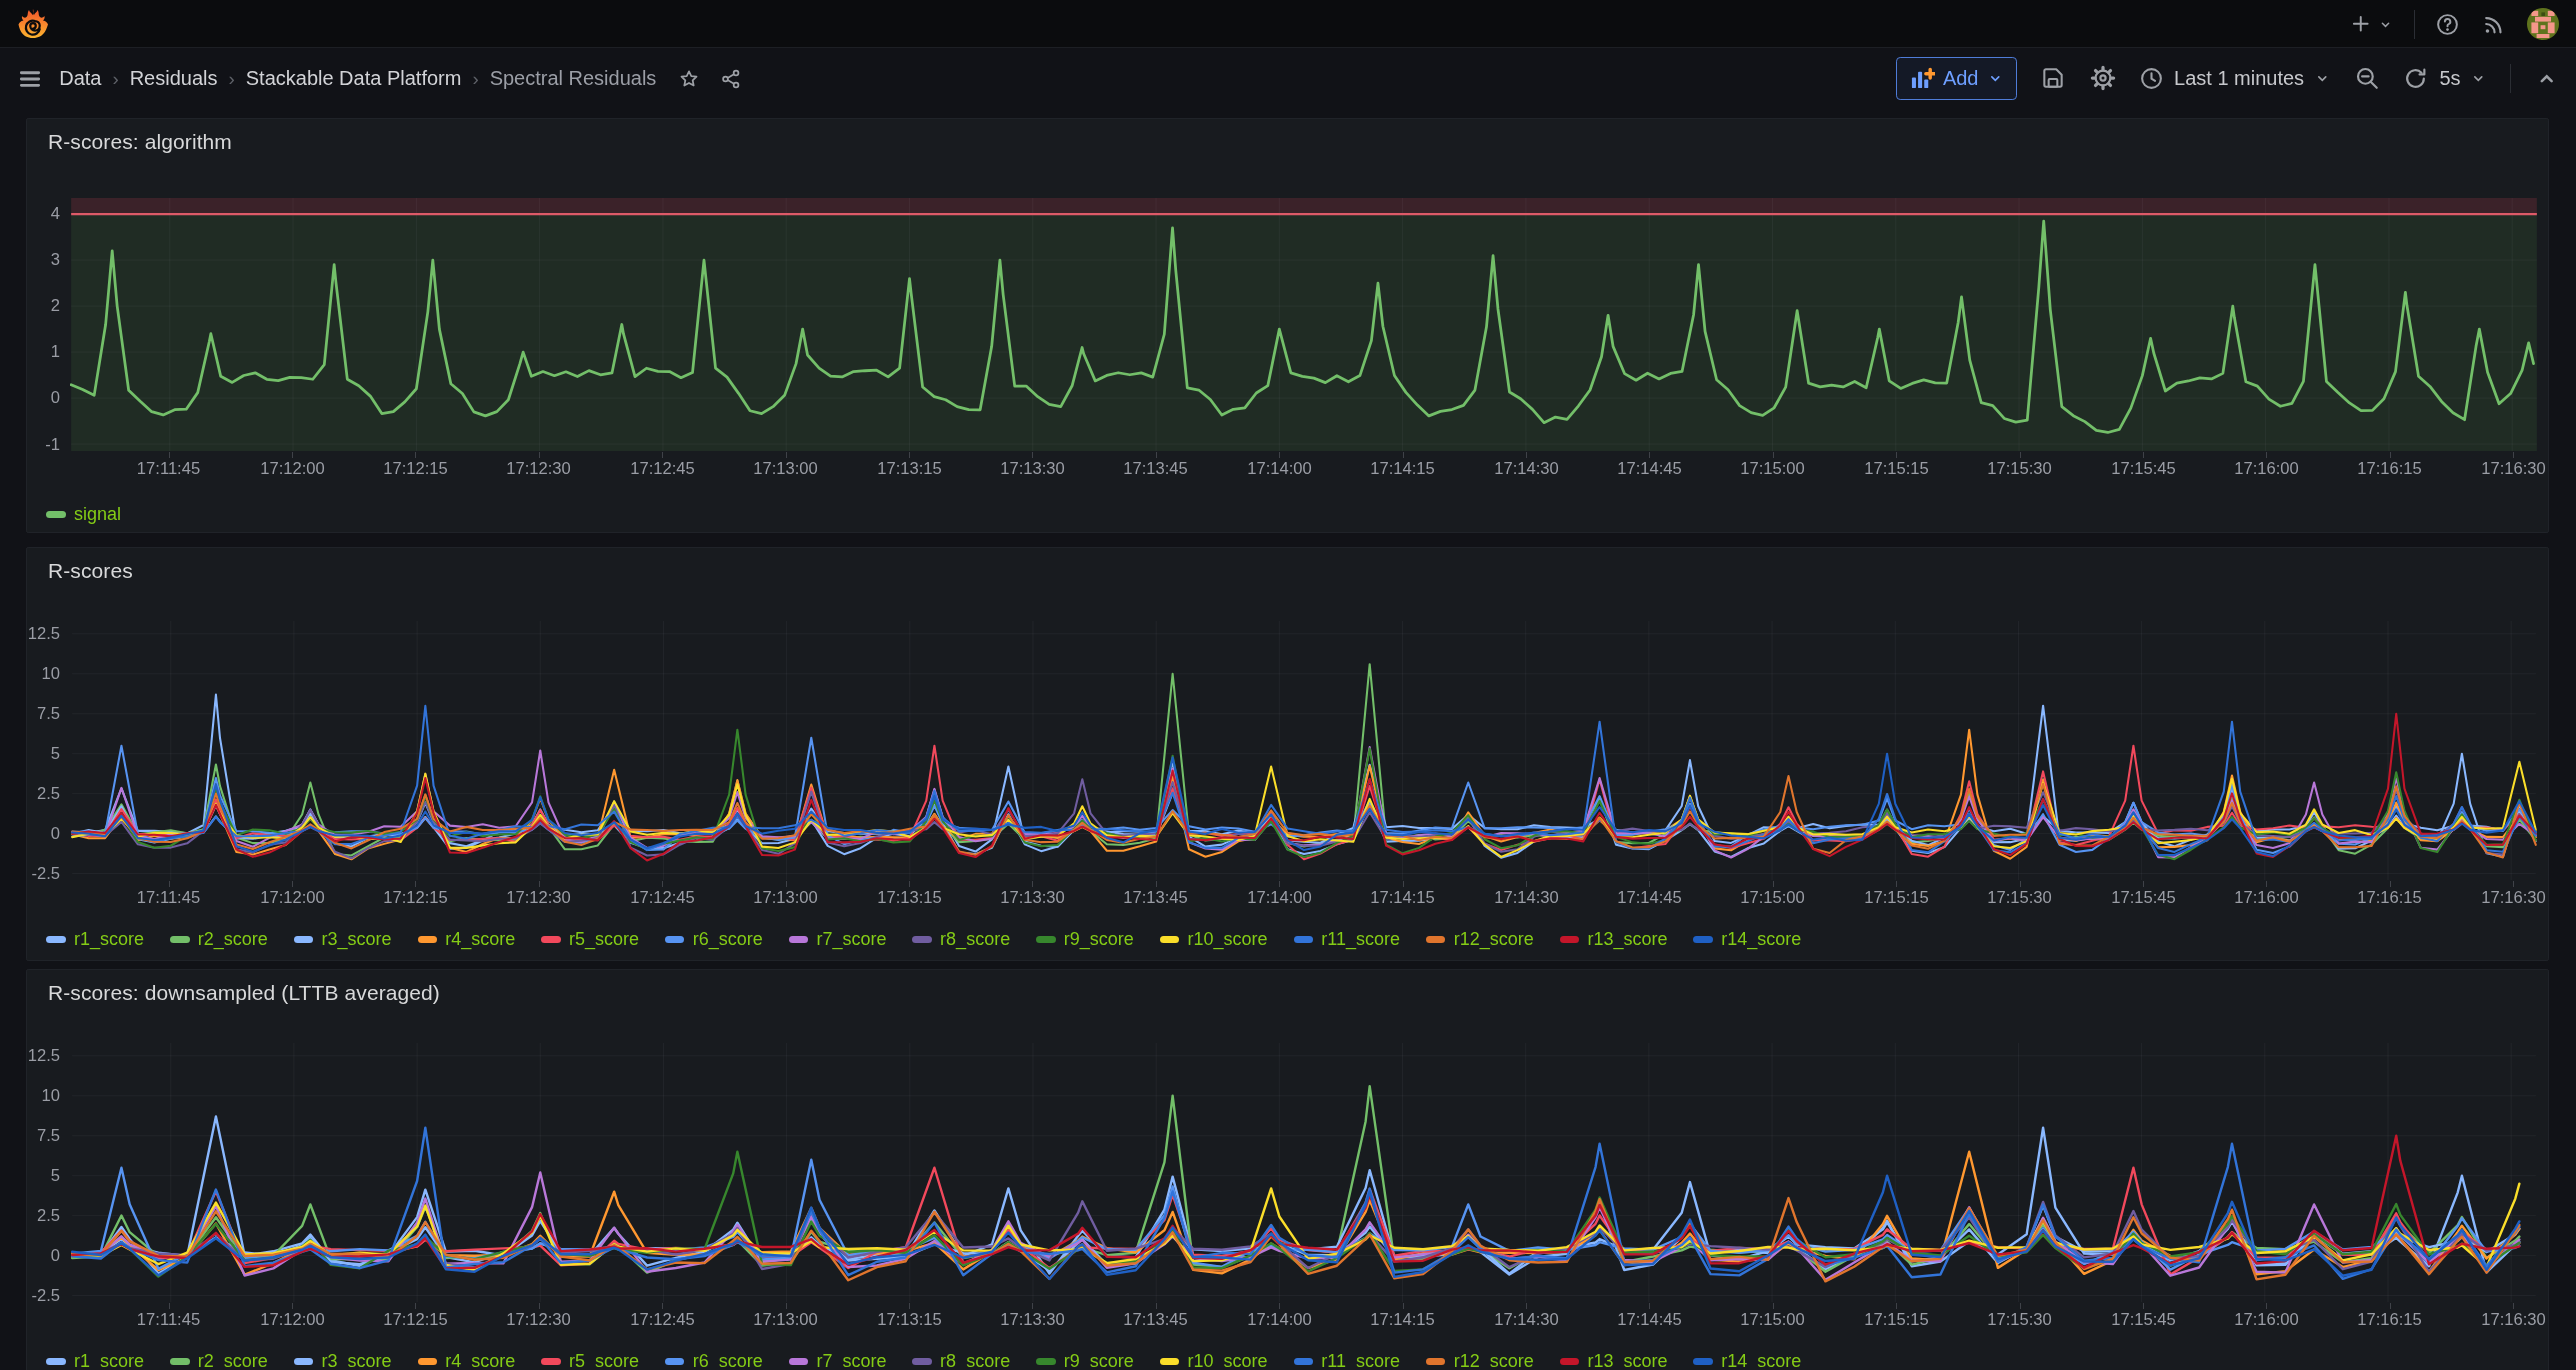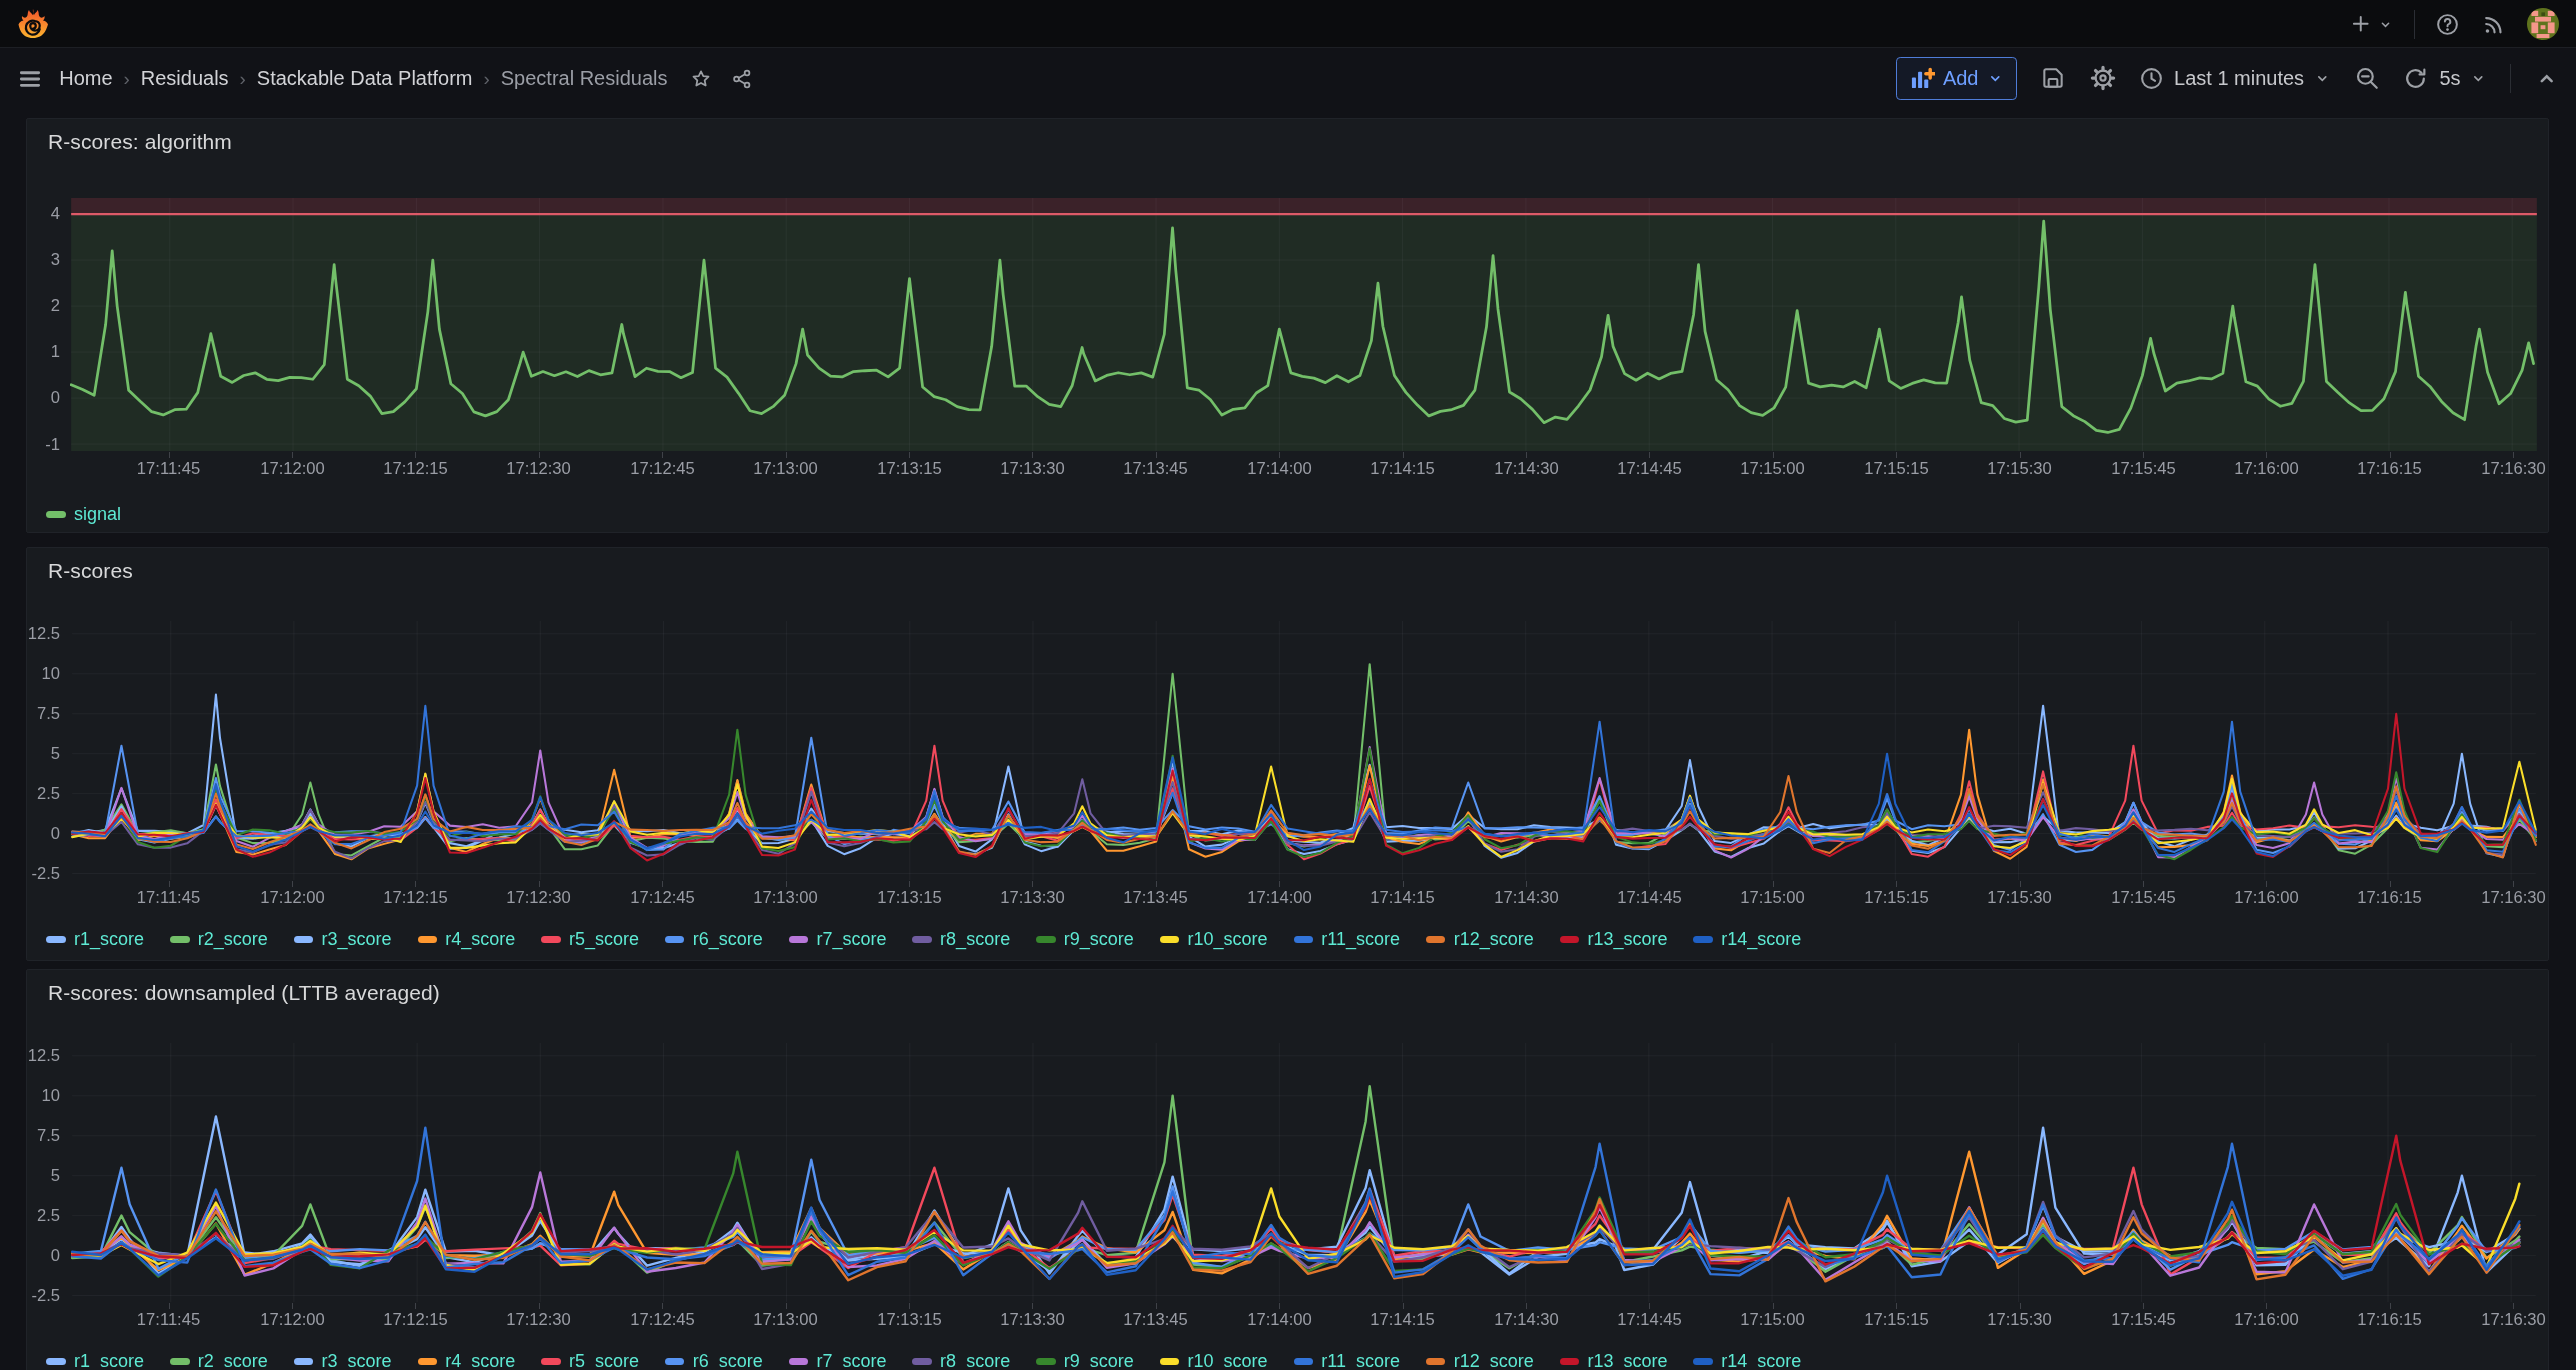--- a/index.html
+++ b/index.html
@@ -43,21 +43,21 @@
     border:0.7px solid #202329; border-radius:2.1px; }
   .panel-title { position:absolute; left:21px; top:11px; font-size:21px; font-weight:500;
     color:#d8d9da; letter-spacing:0.1px; cursor:pointer; }
   .plot { position:absolute; display:block; }
   .ylab { position:absolute; text-align:right; font-size:16.6px; color:#9a9da5; }
   .xlab { position:absolute; width:97px; text-align:center; font-size:16.6px; color:#9a9da5; }
   .tickstub { position:absolute; width:0.7px; height:5.5px; background:rgba(204,204,220,0.22); }
   .legend { position:absolute; left:19.4px; display:flex; align-items:center; gap:26px; flex-wrap:nowrap; }
   .leg-item { display:flex; align-items:center; gap:8.3px; cursor:pointer; }
   .leg-pill { width:19.4px; height:6.2px; border-radius:3.5px; }
-  .leg-label { font-size:18px; color:#5eead4; }
+  .leg-label { font-size:18px; color:#84cc16; }
 </style>
 </head>
 <body>
 
 <div class="stage">
 
   <header class="topnav">
     <span class="logo">
       <svg viewBox="0 0 64 64" width="32" height="32">
         <defs>
@@ -115,21 +115,21 @@
   </header>
 
   <div class="subnav">
     <div class="subnav-left">
       <button class="icbtn">
         <svg class="ic" viewBox="0 0 24 24" width="26" height="26" fill="none" stroke="currentColor" stroke-width="2.6" stroke-linecap="round">
           <path d="M4 6.2h16M4 12h16M4 17.8h16"></path>
         </svg>
       </button>
       <nav class="crumbs">
-        <a href="#">Home</a>
+        <a href="#">Data</a>
         <span class="sep">›</span>
         <a href="#">Residuals</a>
         <span class="sep">›</span>
         <a href="#">Stackable Data Platform</a>
         <span class="sep">›</span>
         <span class="current">Spectral Residuals</span>
       </nav>
       <span class="crumb-icons">
         <button class="icbtn">
           <svg class="ic" viewBox="0 0 24 24" width="22" height="22" fill="none" stroke="currentColor" stroke-width="1.9" stroke-linejoin="round">

